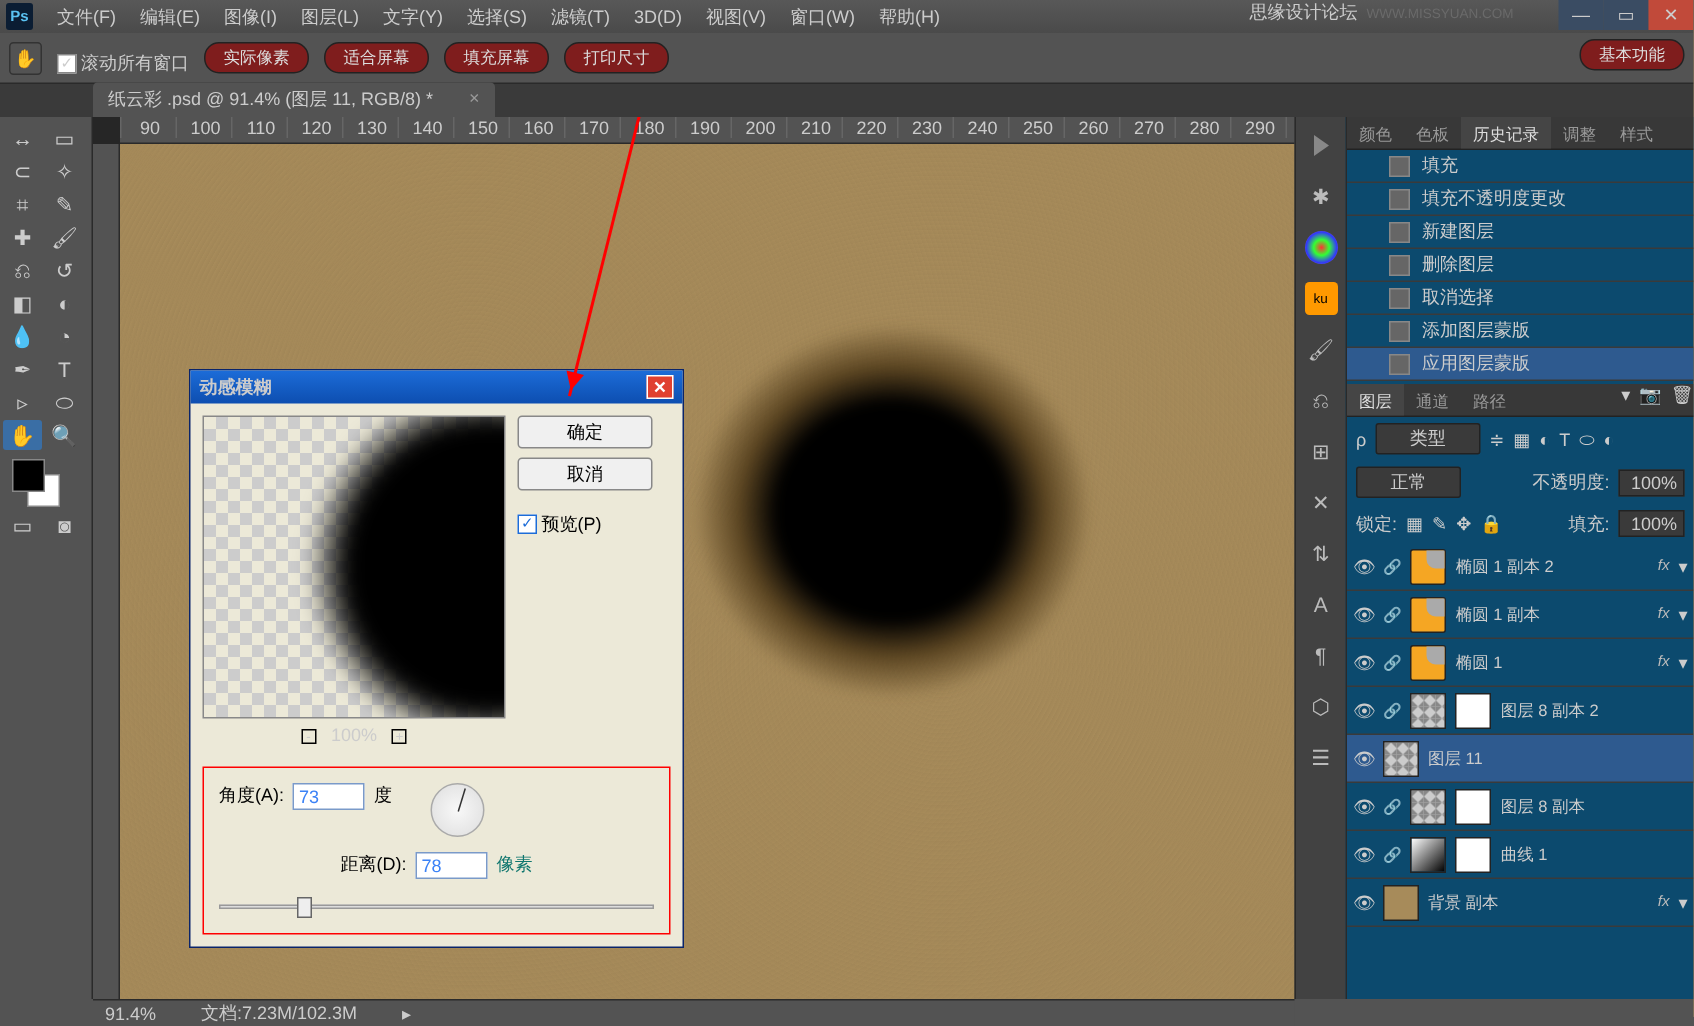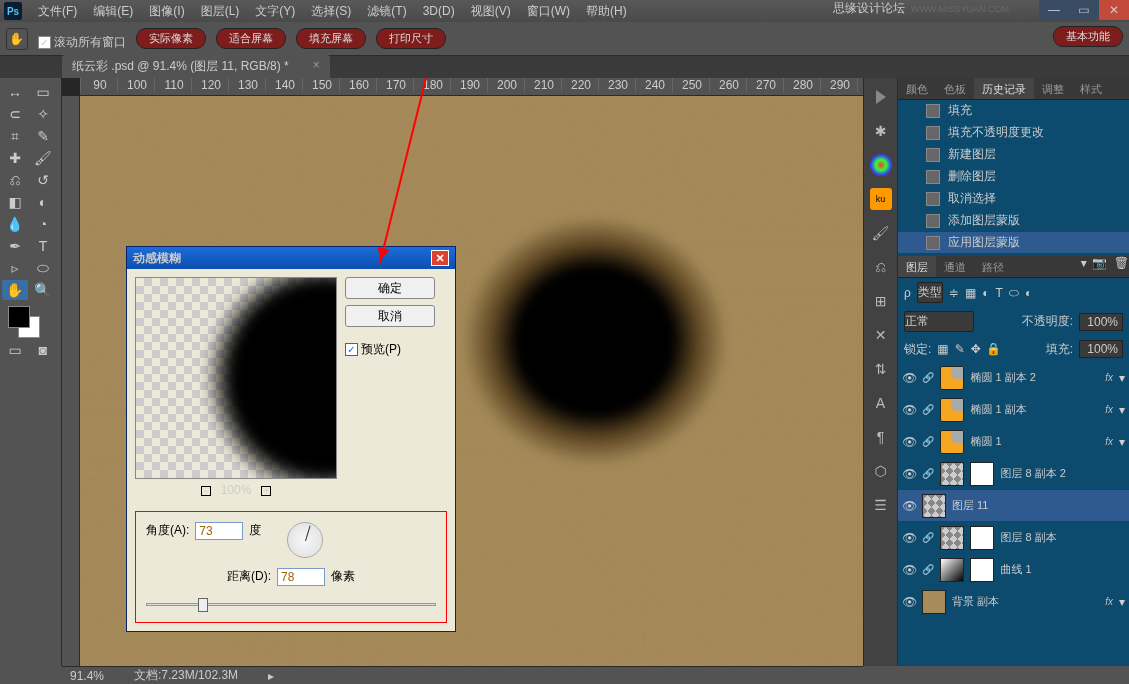--- a/index.html
+++ b/index.html
@@ -45,21 +45,21 @@
 .preview{width:202px;height:202px;border:1px solid #888;background-image:linear-gradient(45deg,#ccc 25%,transparent 25%),linear-gradient(-45deg,#ccc 25%,transparent 25%),linear-gradient(45deg,transparent 75%,#ccc 75%),linear-gradient(-45deg,transparent 75%,#ccc 75%);background-size:16px 16px;background-position:0 0,0 8px,8px -8px,-8px 0;position:relative;overflow:hidden}
 .preview .pblob{position:absolute;left:70px;top:-20px;width:240px;height:240px;background:radial-gradient(circle at center,#000 0%,#000 55%,rgba(0,0,0,0) 72%);filter:blur(6px)}
 .dlg-btns{display:flex;flex-direction:column;gap:6px;width:90px}
 .winbtn{height:22px;border:1px solid #888;background:#f0f0f0;color:#000;border-radius:3px;text-align:center;line-height:20px}
 .chk{display:flex;align-items:center;gap:3px;margin-top:8px;color:#000}
 .chk .box{width:13px;height:13px;border:1px solid #1c6cd8;background:#fff;color:#1c6cd8;font-size:10px;line-height:11px;text-align:center}
 .zoom-row{text-align:center;color:#000;margin-top:4px}
 .zoom-row .sq{display:inline-block;width:10px;height:10px;border:1px solid #000;text-align:center;line-height:8px;font-size:9px;vertical-align:middle}
 .params{border:1px solid red;margin:6px 8px 8px;padding:10px;color:#000}
 .prow{display:flex;align-items:flex-start;gap:6px;margin-bottom:10px}
-.tin{width:48px;height:18px;border:1px solid #7a9ac9;background:#fff;color:#a16207;text-align:left;padding:0 3px}
+.tin{width:48px;height:18px;border:1px solid #7a9ac9;background:#fff;color:#3b82f6;text-align:left;padding:0 3px}
 .dial{width:36px;height:36px;border:1px solid #aaa;border-radius:50%;margin-left:20px;position:relative;background:radial-gradient(#f8f8f8,#ddd)}
 .dial::after{content:"";position:absolute;width:1px;height:16px;background:#333;left:50%;top:2px;transform-origin:bottom;transform:rotate(17deg)}
 .slider{height:16px;position:relative;margin-top:4px}
 .slider .track{position:absolute;top:7px;left:0;right:0;height:3px;background:#ddd;border:1px solid #999}
 .slider .thumb{position:absolute;top:2px;left:52px;width:10px;height:14px;background:#eee;border:1px solid #666}
 .arrow{position:absolute;width:2px;height:200px;background:red;left:365px;top:-8px;transform:rotate(14deg);transform-origin:top;z-index:20}
 .arrow::after{content:"";position:absolute;bottom:-2px;left:-5px;border:6px solid transparent;border-top:12px solid red}
 
 .rstrip{width:34px;background:#424242;border-left:1px solid #2a2a2a;display:flex;flex-direction:column;align-items:center;gap:12px;padding-top:8px}
 .rstrip .ic{width:22px;height:22px;display:flex;align-items:center;justify-content:center;font-size:14px;color:#bbb}
@@ -68,21 +68,21 @@
 
 .panels{width:232px;background:#0c4a6e;border-left:1px solid #2a2a2a;display:flex;flex-direction:column}
 .ptabs{height:22px;display:flex;background:#383838;border-bottom:1px solid #222}
 .ptab{padding:4px 8px;font-size:11px;color:#999}
 .ptab.active{background:#454545;color:#ddd}
 .hist{flex:0 0 auto}
 .hrow{height:22px;display:flex;align-items:center;padding:0 6px;gap:8px;border-bottom:1px solid #3a3a3a}
 .hrow .doc-ic{width:14px;height:14px;border:1px solid #888;background:#666}
 .hrow.sel{background:#2e5a8f}
 .lopts{padding:4px 6px;display:flex;align-items:center;gap:6px;font-size:11px}
-.sel-box{background:#3a3a3a;border:1px solid #222;padding:1px 0;border-radius:2px}
+.sel-box{background:#3a3a3a;border:1px solid #222;padding:1px 22px;border-radius:2px}
 .pct{background:#3a3a3a;border:1px solid #222;padding:1px 4px;width:44px;text-align:right}
 .lyr-list{flex:1;overflow:auto}
 .lrow{height:32px;display:flex;align-items:center;padding:0 4px;gap:6px;border-bottom:1px solid #3a3a3a}
 .lrow.sel{background:#2e5a8f}
 .eye{width:14px;text-align:center;color:#ccc}
 .thumb{width:24px;height:24px;border:1px solid #222;background:#333;flex-shrink:0}
 .thumb.tan{background:#a78b5a}
 .thumb.mask{background:#fff}
 .thumb.trans{background-image:linear-gradient(45deg,#888 25%,transparent 25%),linear-gradient(-45deg,#888 25%,transparent 25%),linear-gradient(45deg,transparent 75%,#888 75%),linear-gradient(-45deg,transparent 75%,#888 75%);background-size:8px 8px;background-color:#ccc}
 .thumb.ellipse{background:#f5a623;position:relative;border-radius:2px}
@@ -209,21 +209,21 @@
       <div class="params">
         <div class="prow">
           <span style="color:#000">角度(A):</span>
           <input class="tin" value="73" style="">
           <span style="color:#000">度</span>
           <div class="dial"></div>
         </div>
         <div class="prow" style="justify-content:center">
           <span style="color:#000">距离(D):</span>
           <input class="tin" value="78" style="">
-          <span style="color:#000000">像素</span>
+          <span style="color:#0f766e">像素</span>
         </div>
         <div class="slider">
             <div class="track"></div>
             <div class="thumb"></div>
           </div>
       </div>
     </div>
   </div>
 
   <div class="rstrip">

